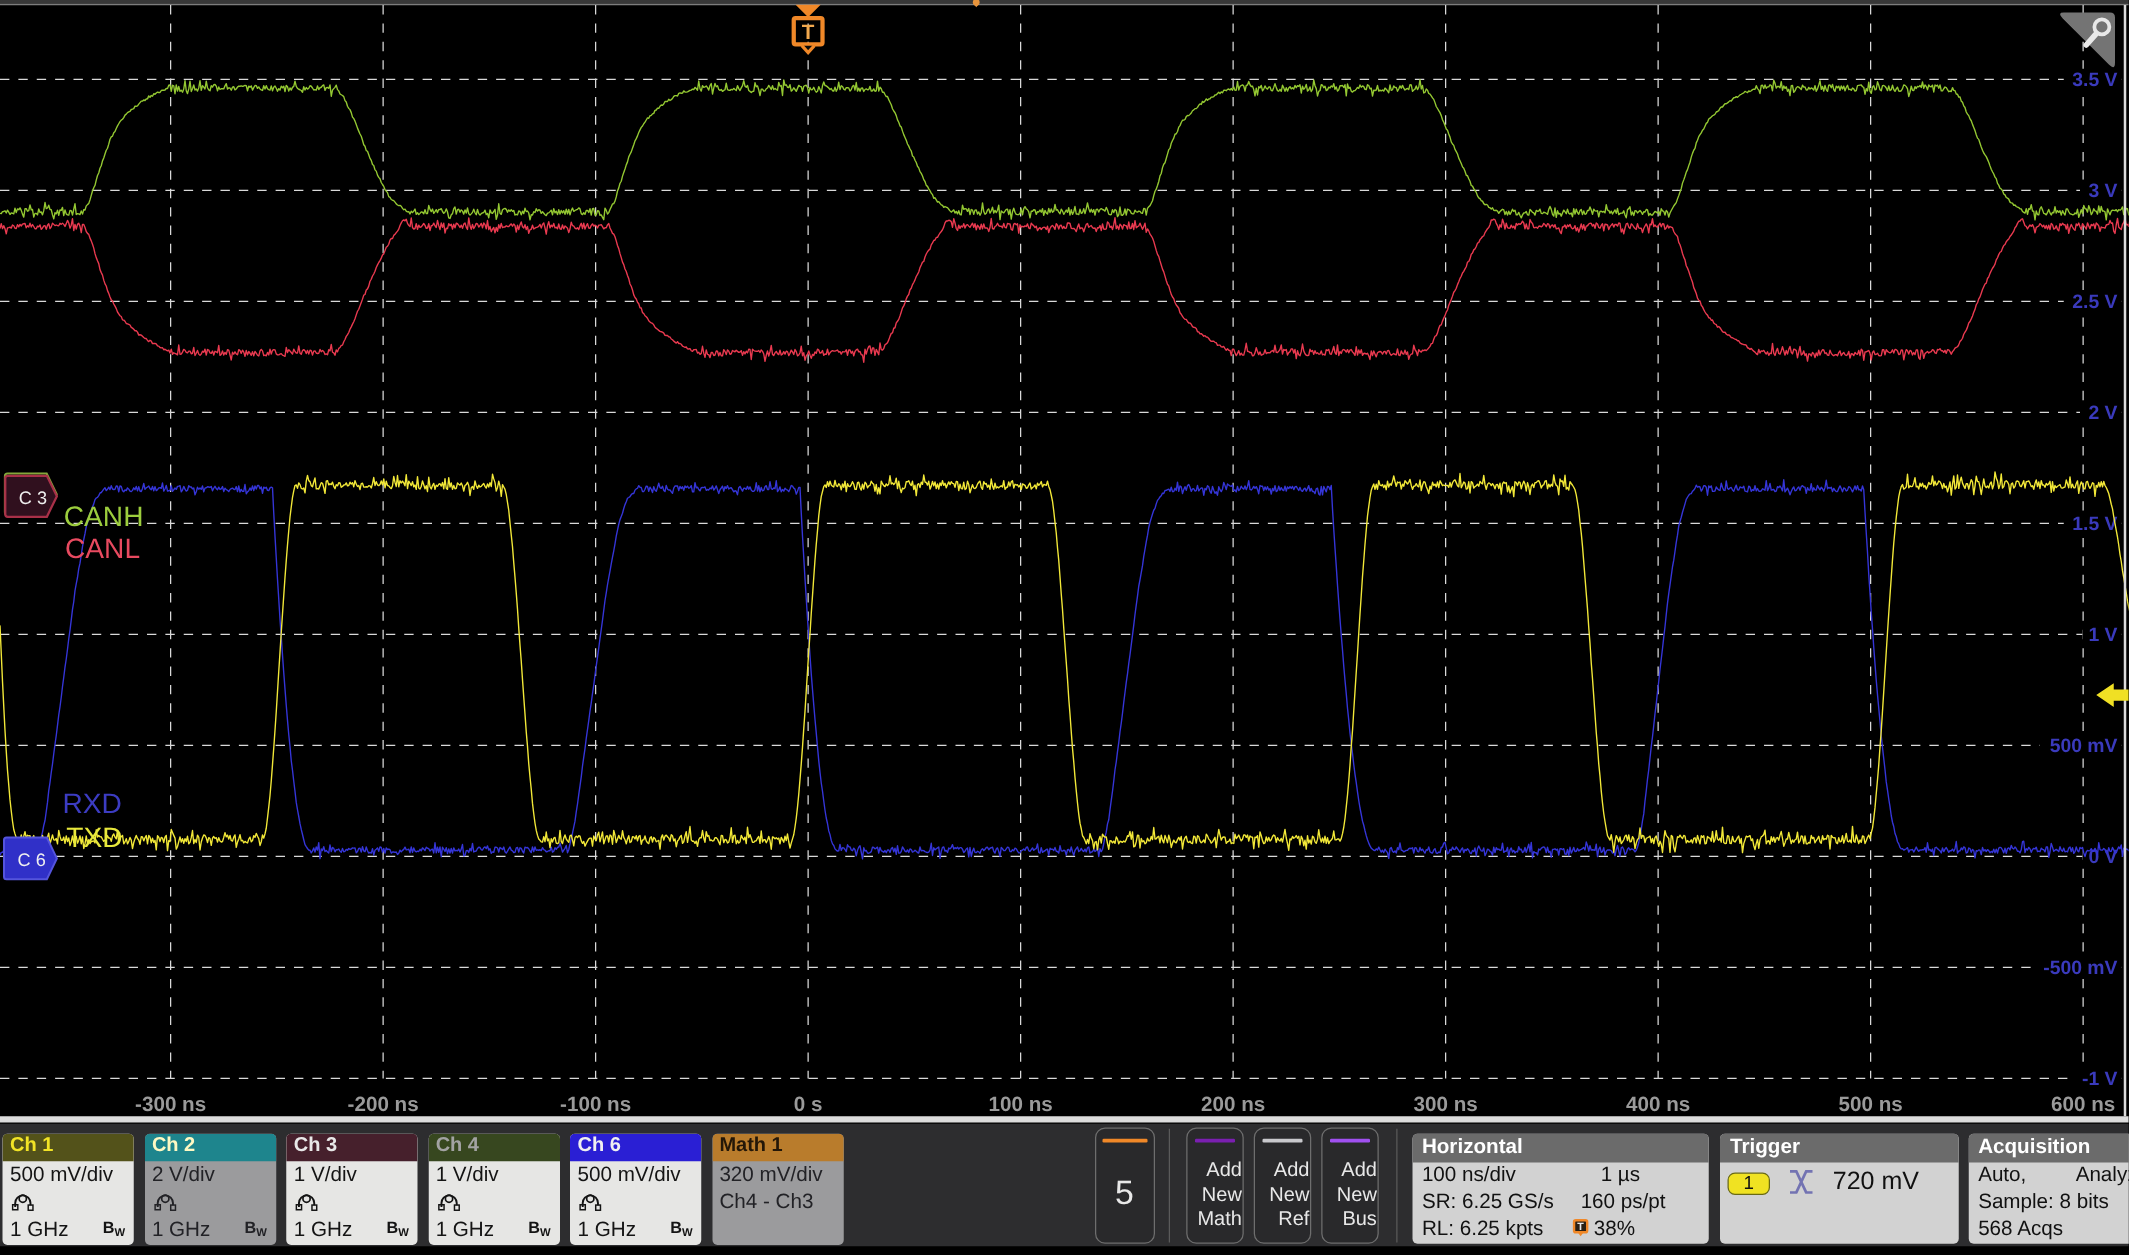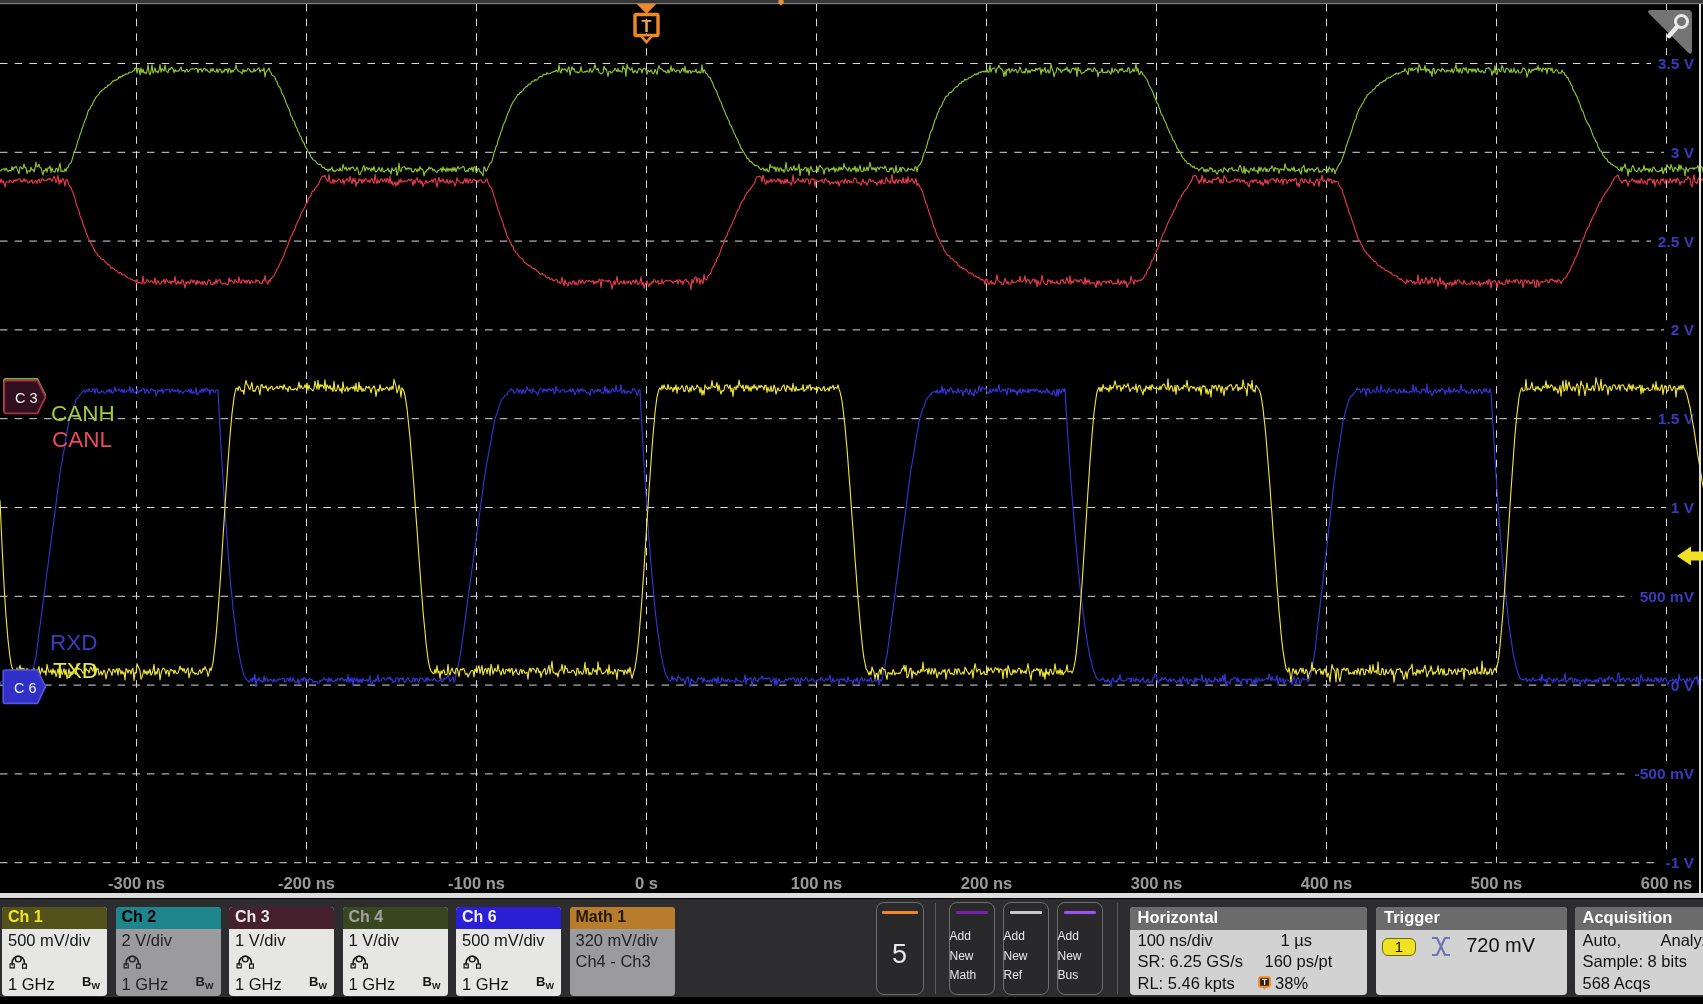--- a/index.html
+++ b/index.html
@@ -18,21 +18,21 @@
 .r1{top:24px}
 .r3{top:68px}
 .probe{position:absolute;left:7px;top:47px}
 .bw{position:absolute;right:7px;top:67px;font-weight:bold;font-size:13px}
 .bw span{font-size:9px;vertical-align:-3px}
 .fivebox{position:absolute;left:875.5px;top:3px;width:48px;height:93px;background:#29292b;border:1px solid #6e6e6e;border-radius:8px}
 .fivetxt{position:absolute;left:0;right:0;top:36px;text-align:center;color:#e8e8e8;font-size:27px}
 .topline{position:absolute;top:8px;left:6px;right:6px;height:2.6px;border-radius:1px}
 .vsep{position:absolute;top:4px;width:1px;height:91px;background:#5a5a5a}
 .addbtn{position:absolute;top:3px;width:46px;height:93px;background:#29292b;border:1px solid #6e6e6e;border-radius:8px}
-.addtxt{position:absolute;left:0;right:0;top:24px;text-align:left;color:#e8e8e8;font-size:12px;line-height:19.5px}
+.addtxt{position:absolute;left:0;right:0;top:24px;text-align:right;color:#e8e8e8;font-size:16px;line-height:19.5px}
 .panel{position:absolute;top:8px;height:88px;background:#d2d2d2;border-radius:4px;overflow:hidden}
 .phdr{height:22.5px;background:#6b6b6b;color:#fff;font-weight:bold;font-size:16.5px;padding:1px 0 0 8px}
 .pbody{position:relative;color:#111;font-size:16.5px}
 .prow{position:relative;height:21.8px;padding-left:20px}
 .pl{position:absolute;left:8px;top:1px;white-space:nowrap}
 .pr{position:absolute;top:1px;white-space:nowrap}
 .trigrow{position:relative;height:30px;padding:4px 0 0 6px}
 .trig1{display:inline-block;width:34px;height:18.5px;background:#f0e222;border:1.5px solid #6a6a14;border-radius:6px;color:#111;font-size:15px;text-align:center;line-height:16px}
 .trigv{margin-left:10px;font-size:20px}
 </style></head>
@@ -132,21 +132,21 @@
 <div class="probe"><svg width="19" height="15" viewBox="0 0 21 16">
 <path d="M3.5 12.5 L3.5 9 A 6.7 6.7 0 1 1 17 9 L17 11" fill="none" stroke="#141414" stroke-width="1.7"></path>
 <circle cx="10.2" cy="5.2" r="3.2" fill="none" stroke="#141414" stroke-width="1.5"></circle>
 <path d="M1.2 10.5 L5.8 10.5 L5.8 15 L1.2 15 Z" fill="none" stroke="#141414" stroke-width="1.3"></path>
 <rect x="15" y="10.8" width="4.2" height="4.6" fill="none" stroke="#141414" stroke-width="1.3"></rect>
 </svg></div>
 <div class="brow r3">1 GHz</div>
 <div class="bw">B<span>W</span></div>
 </div>
       <div class="badge" style="left:115.5px;background:#9b9b9d;color:#222226">
-<div class="bhdr" style="background:#1e858d;color:#000000">Ch 2</div>
+<div class="bhdr" style="background:#1e858d;color:#fef9c3">Ch 2</div>
 <div class="brow r1">2 V/div</div>
 <div class="probe"><svg width="19" height="15" viewBox="0 0 21 16">
 <path d="M3.5 12.5 L3.5 9 A 6.7 6.7 0 1 1 17 9 L17 11" fill="none" stroke="#222226" stroke-width="1.7"></path>
 <circle cx="10.2" cy="5.2" r="3.2" fill="none" stroke="#222226" stroke-width="1.5"></circle>
 <path d="M1.2 10.5 L5.8 10.5 L5.8 15 L1.2 15 Z" fill="none" stroke="#222226" stroke-width="1.3"></path>
 <rect x="15" y="10.8" width="4.2" height="4.6" fill="none" stroke="#222226" stroke-width="1.3"></rect>
 </svg></div>
 <div class="brow r3">1 GHz</div>
 <div class="bw">B<span>W</span></div>
 </div>
@@ -214,21 +214,21 @@
 <div class="pbody">
 <div class="prow">
             <span class="pl">100 ns/div</span>
             <span class="pr" style="left:151px">1 µs</span>
           </div>
 <div class="prow">
             <span class="pl">SR: 6.25 GS/s</span>
             <span class="pr" style="left:135px">160 ps/pt</span>
           </div>
 <div class="prow">
-            <span class="pl">RL: 5.46 kpts</span>
+            <span class="pl">RL: 6.25 kpts</span>
             <span class="pr" style="left:128px"><svg width="13" height="15" viewBox="0 0 13 15" style="vertical-align:-2px">
                 <rect x="1.2" y="1.2" width="10.6" height="9.6" rx="1.5" fill="#2a2014" stroke="#f08828" stroke-width="2"></rect>
                 <polygon points="4,10.5 9,10.5 6.5,14" fill="#f08828"></polygon>
                 <text x="6.5" y="9" text-anchor="middle" font-size="8.5" font-weight="bold" fill="#e8e8e8" font-family="'Liberation Sans',sans-serif">T</text>
               </svg> 38%</span>
           </div>
 </div>
       </div>
 <div class="panel" style="left:1376px;width:190.5px">
 <div class="phdr">Trigger</div>

